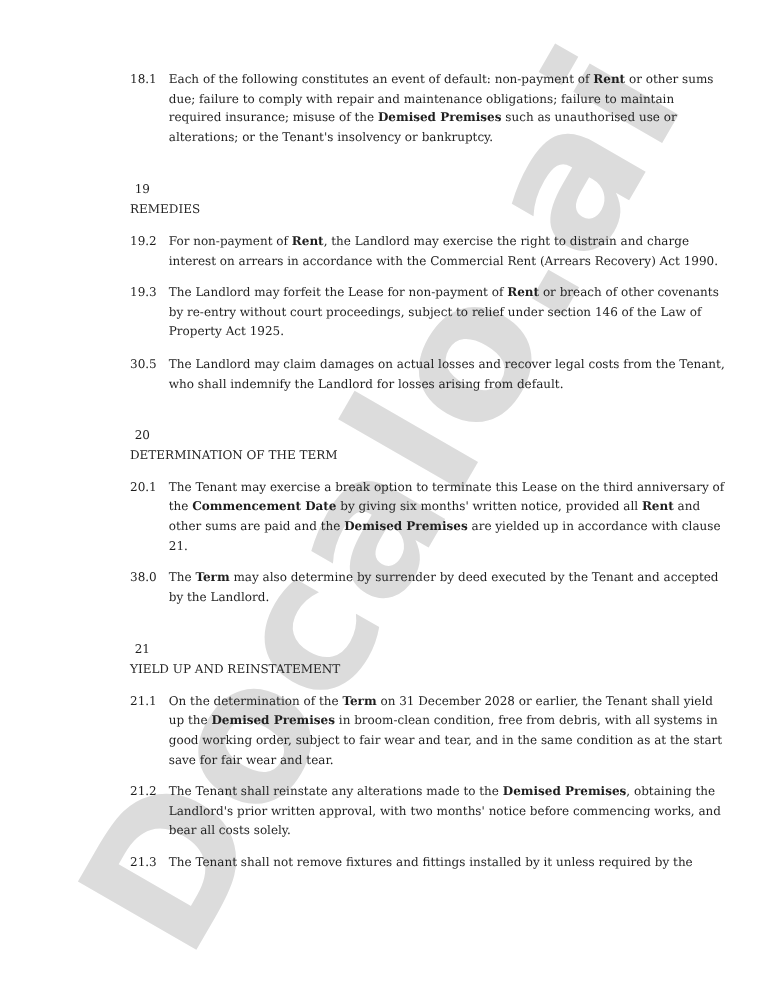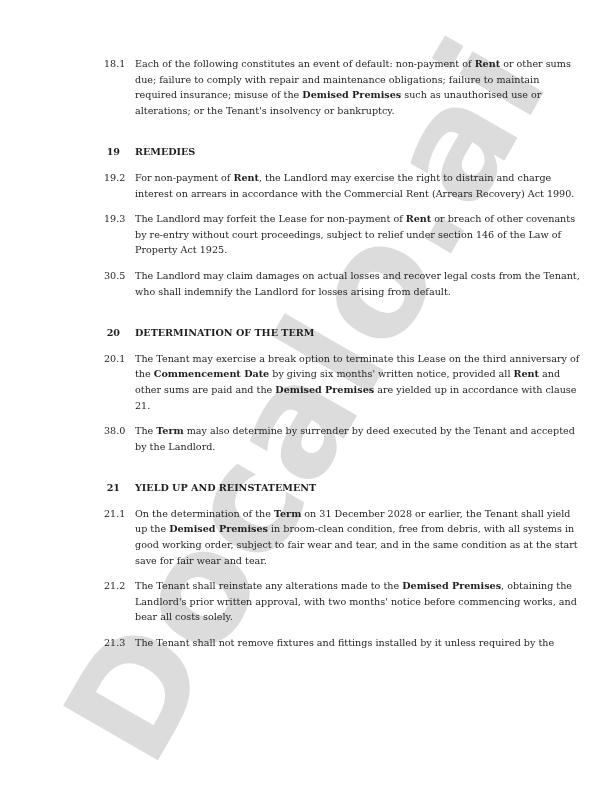--- a/index.html
+++ b/index.html
@@ -46,23 +46,24 @@
     .clause .num {
       width: 31px;
       flex: 0 0 31px;
     }
     .clause .body {
       flex: 1;
     }
     .clause .body b { font-weight: bold; }
     .section {
       display: flex;
-      font-weight: bold;
+      font-weight: normal;
       margin-top: 26px;
       margin-bottom: 10px;
+      flex-direction: column;
     }
     .section .snum {
       width: 16px;
       flex: 0 0 16px;
       text-align: right;
       padding-right: 15px;
     }
   </style>
 </head>
 <body>

